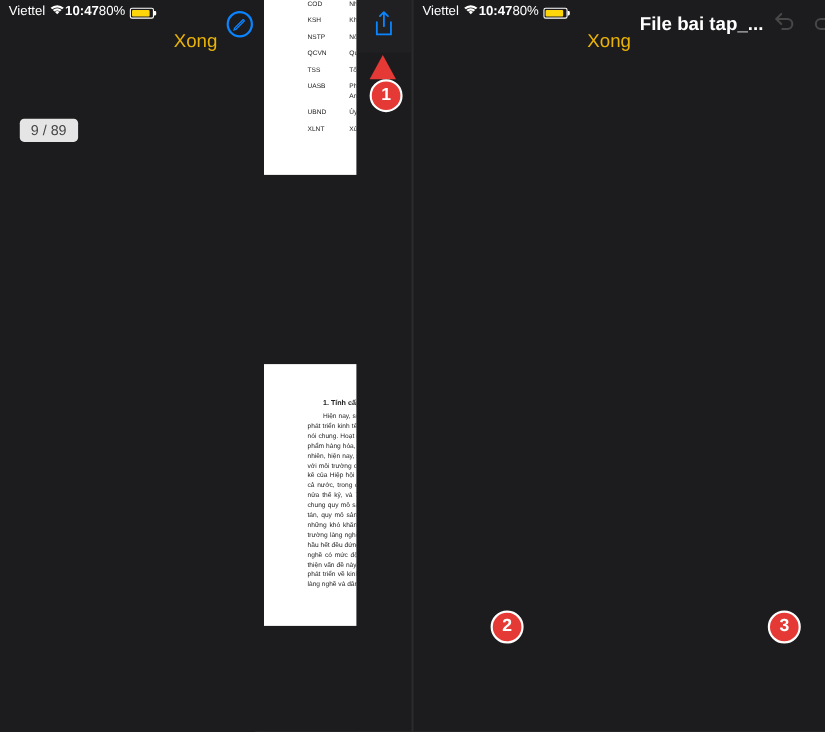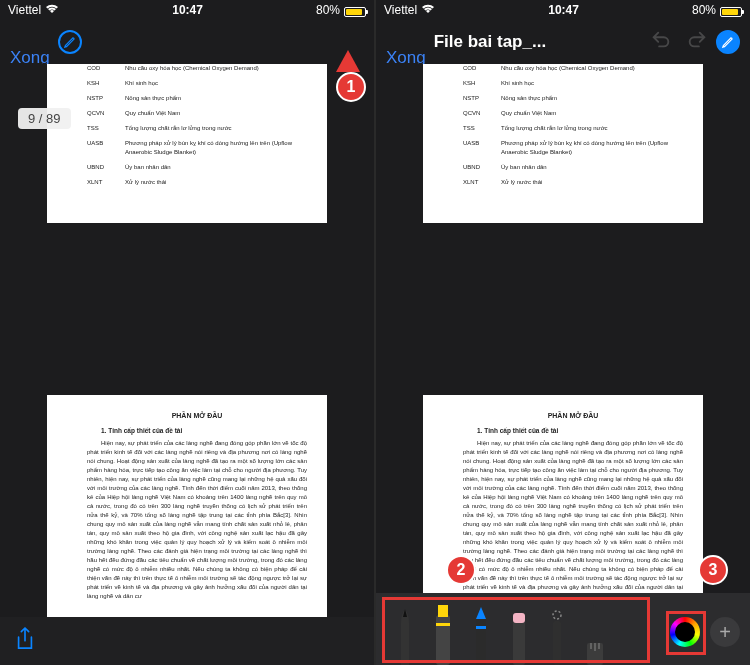--- a/index.html
+++ b/index.html
@@ -11,21 +11,21 @@
     display: flex;
     gap: 2px;
     overflow: hidden;
   }
   .phone {
     width: 374px;
     height: 665px;
     background: #1c1c1e;
     position: relative;
     display: flex;
-    flex-direction: column;
+    flex-direction: row;
     overflow: hidden;
   }
   .status-bar {
     height: 20px;
     color: #fff;
     font-size: 12px;
     display: flex;
     align-items: center;
     justify-content: space-between;
     padding: 0 8px;
@@ -57,21 +57,21 @@
   }
   .nav-bar {
     height: 44px;
     display: flex;
     align-items: center;
     padding: 0 10px;
     gap: 8px;
     color: #0a84ff;
     font-size: 17px;
   }
-  .nav-done { color: #3b82f6; font-size: 17px; margin-top: 31px; }
+  .nav-done { color: #eab308; font-size: 17px; margin-top: 31px; }
   .nav-title {
     color: #fff;
     font-size: 17px;
     font-weight: 600;
     flex: 1;
     white-space: nowrap;
     overflow: hidden;
     text-overflow: ellipsis;
   }
   .markup-btn {

